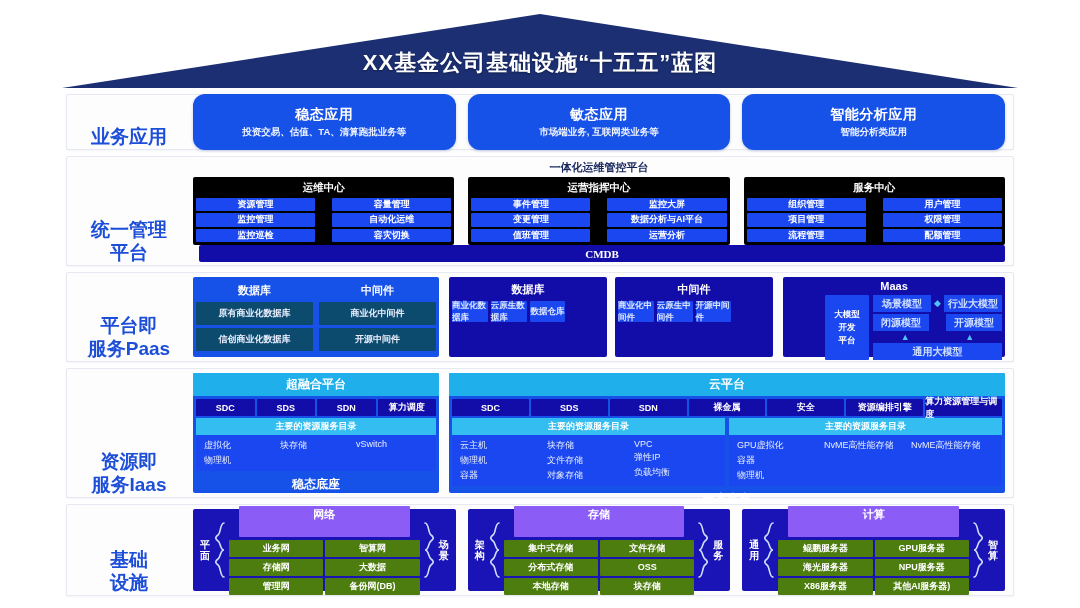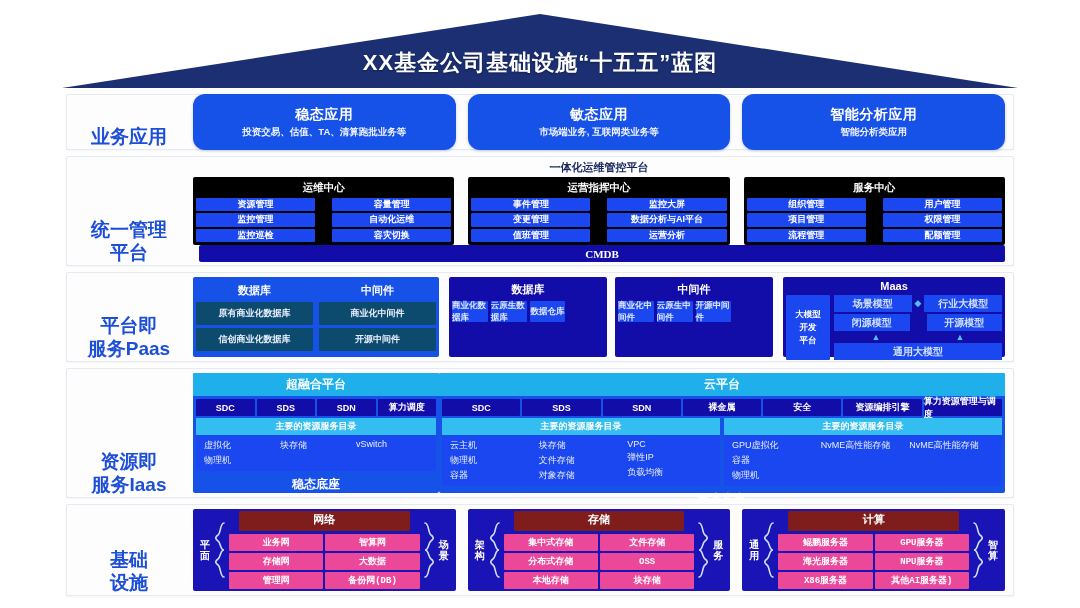--- a/index.html
+++ b/index.html
@@ -104,36 +104,36 @@
   }
   .chip.empty { background: transparent; }
 
   
   .maas { width: 222px; background: #120ca8; border-radius: 2px; padding: 2px 3px 3px; height: 80px; display: flex; flex-direction: column; }
   .maas-h { color: #fff; font-size: 11px; font-weight: bold; text-align: center; padding: 1px 0 3px; }
   .maas-body { flex: 1; display: flex; gap: 4px; }
   .maas-left {
     width: 44px; background: #1b47f0; color: #fff; font-size: 8.5px; font-weight: bold;
     display: flex; flex-direction: column; align-items: center; justify-content: center;
-    line-height: 1.5; border-radius: 1px;
+    line-height: 1.5; border-radius: 1px; margin-left: 39px;
   }
   .maas-right { flex: 1; display: flex; flex-direction: column; gap: 2px; }
   .maas-r1 { display: flex; align-items: center; gap: 3px; }
   .maas-r2 { display: flex; gap: 17px; }
   .maas-r3 { display: flex; }
   .mchip {
     flex: 1; background: #1b47f0; color: #cfe0ff; font-size: 10px; font-weight: bold;
     height: 17px; display: flex; align-items: center; justify-content: center; border-radius: 0;
   }
   .arrow-lr { color: #4fc3ff; font-size: 9px; line-height: 1; }
   .arrow-ups { display: flex; height: 8px; }
   .arrow-up { flex: 1; text-align: center; color: #4fc3ff; font-size: 9px; line-height: 8px; }
 
   
-  .iaas-cols { display: flex; height: 100%; align-items: center; padding: 4px 2px; }
+  .iaas-cols { display: flex; gap: 10px; height: 100%; align-items: center; padding: 4px 2px; }
   .iaas-panel { background: #1651e8; border-radius: 2px; display: flex; flex-direction: column; height: 120px; padding: 0 0 0 0; }
   .iaas-hyper { width: 246px; }
   .iaas-cloud { flex: 1; }
   .iaas-h { color: #fff; font-size: 12px; font-weight: bold; text-align: center; padding: 3px 0 3px; background: #1fb0ec; border-radius: 2px 2px 0 0; }
   .iaas-tags { display: flex; gap: 2px; padding: 3px 3px 2px; }
   .itag {
     flex: 1; background: #120ca8; color: #fff; font-size: 9px; font-weight: bold;
     height: 17px; display: flex; align-items: center; justify-content: center; border-radius: 1px;
   }
   .iaas-inner { flex: 1; display: flex; gap: 4px; padding: 0 3px 2px; }
@@ -151,28 +151,28 @@
     display: flex; align-items: center; padding: 3px 4px; gap: 2px;
   }
   .side-label {
     width: 16px; color: #ffffff; font-size: 10px; font-weight: bold;
     display: flex; flex-direction: column; align-items: center; justify-content: center;
     line-height: 1.1;
   }
   .brace { width: 11px; height: 58px; color: #cfe0ff; }
   .infra-mid { flex: 1; display: flex; flex-direction: column; gap: 2px; padding: 0 1px; }
   .infra-h {
-    background: #7f1d1d; color: #fff; font-size: 11px; font-weight: bold;
-    text-align: center; height: 20px; line-height: 16px; border-radius: 1px;
+    background: #8b5cf6; color: #fff; font-size: 11px; font-weight: bold;
+    text-align: center; height: 31px; line-height: 16px; border-radius: 1px;
     margin: 0 10px 1px;
   }
   .infra-grid { display: grid; grid-template-columns: 1fr 1fr; gap: 2px; }
   .icell {
-    background: #ec4899; color: #ffffff; font-size: 9px; font-weight: bold;
-    height: 17px; display: flex; align-items: center; justify-content: center; border-radius: 1px; font-family: Liberation Mono, monospace;
+    background: #4d7c0f; color: #ffffff; font-size: 9px; font-weight: bold;
+    height: 17px; display: flex; align-items: center; justify-content: center; border-radius: 1px;
   }
 </style>
 </head>
 <body>
 
 <div id="page">
 
   <div class="roof-wrap">
     <div class="roof"></div>
     <div class="roof-title">XX基金公司基础设施“十五五”蓝图</div>

